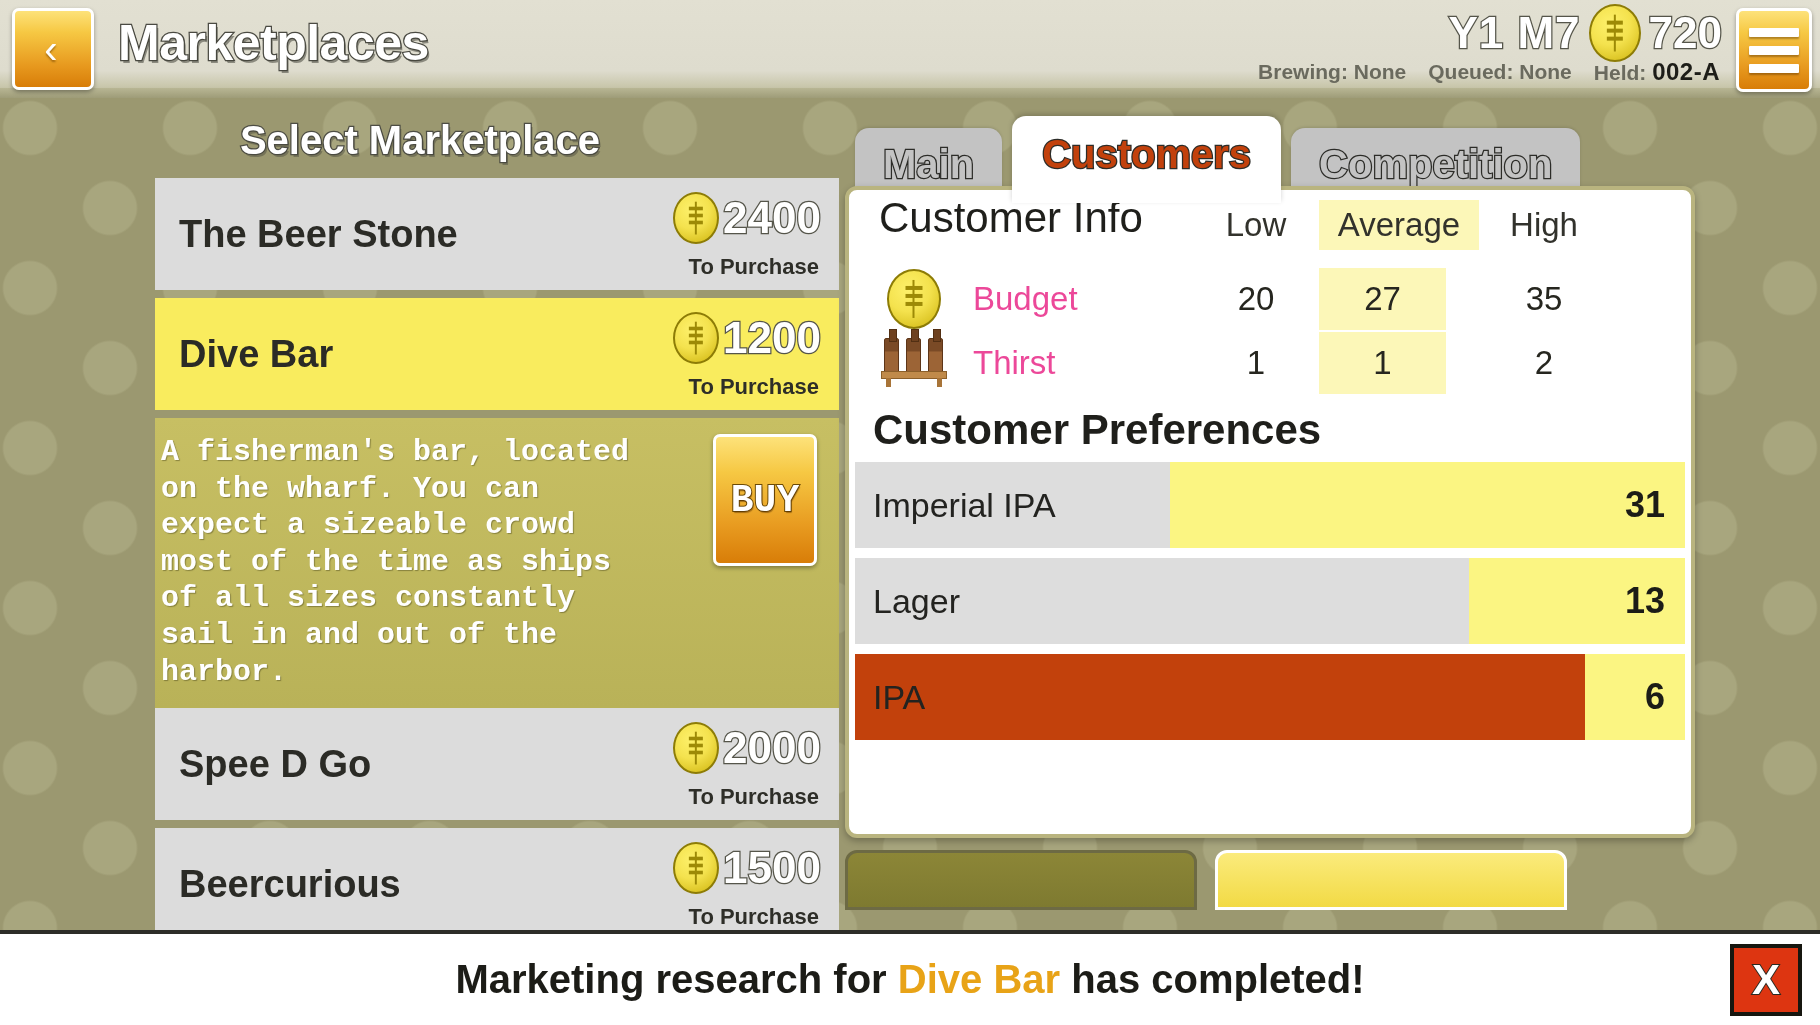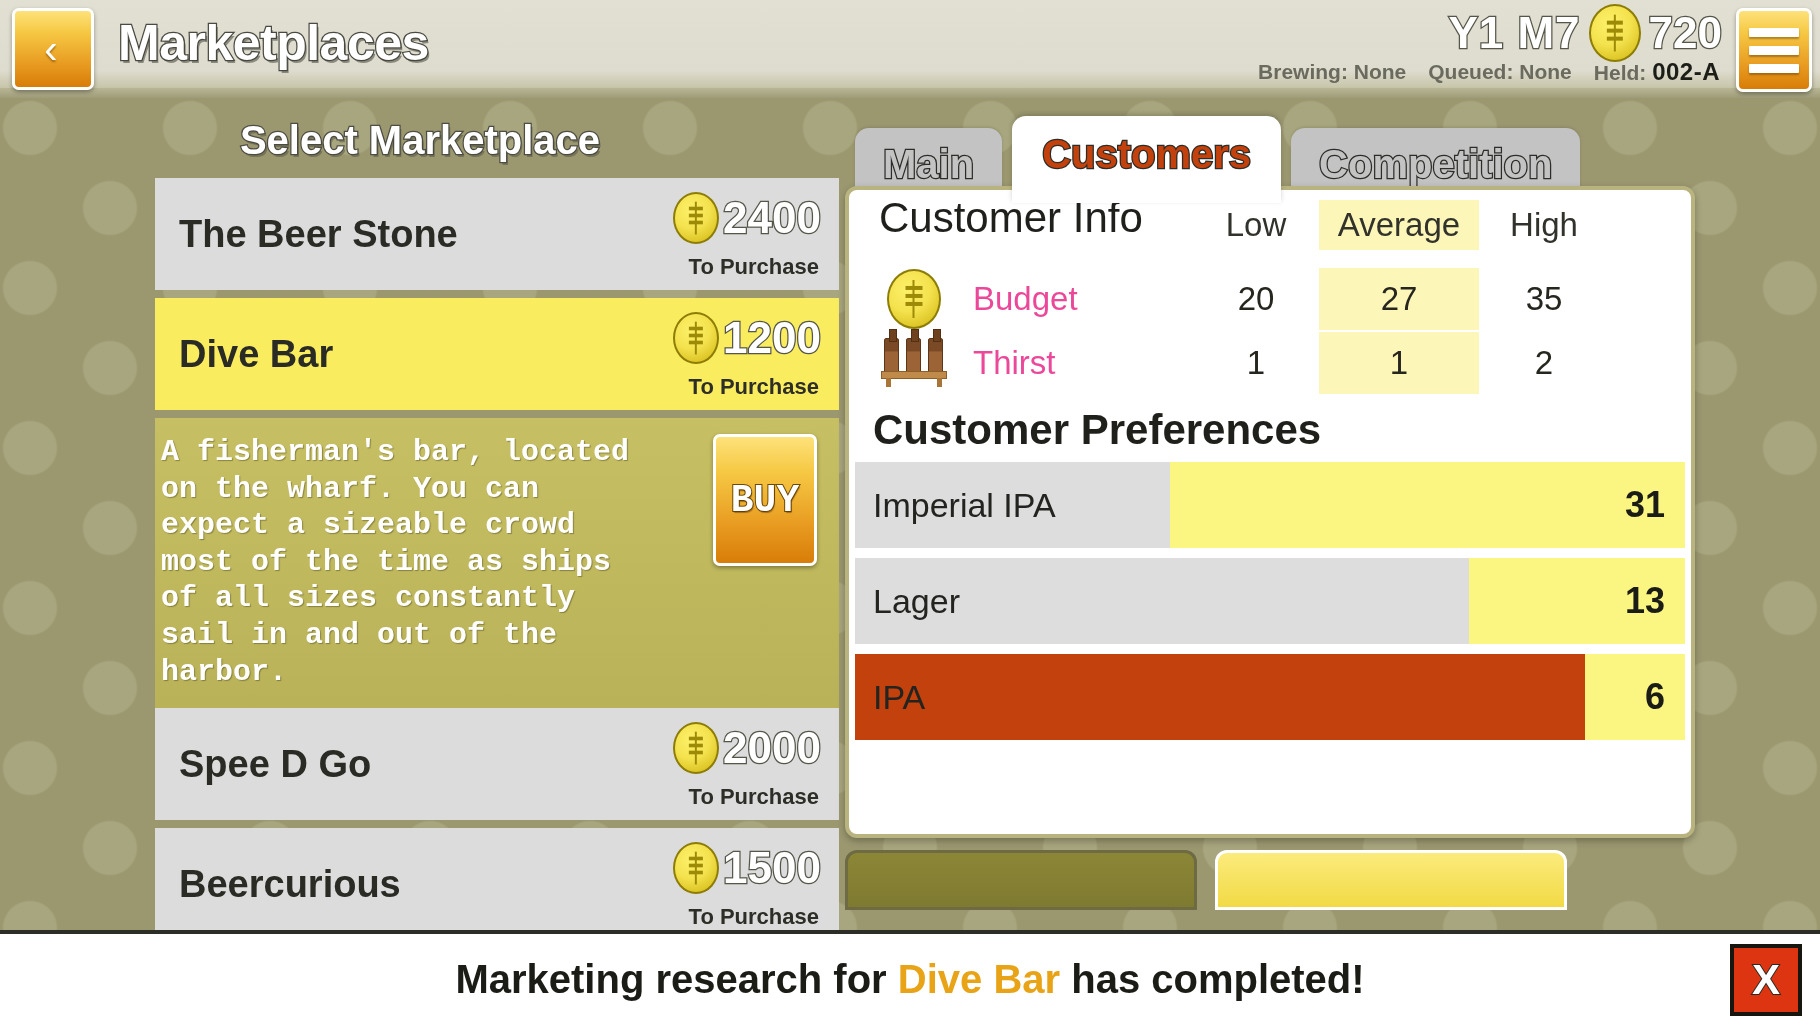--- a/index.html
+++ b/index.html
@@ -249,21 +249,21 @@
   .info-row .rlabel {
     position: absolute; left: 124px; top: 12px;
     font-size: 33px; color: #ec4899;
   }
   .info-row .val {
     position: absolute; top: 12px;
     font-size: 33px; color: #26261f; text-align: center;
   }
   .info-row .val.low { left: 352px; width: 110px; }
   .info-row .val.avg {
-    left: 470px; width: 160px; top: 0; padding: 12px 0;
+    left: 470px; width: 127px; top: 0; padding: 12px 0;
     background: #fcf7b8;
   }
   .info-row .val.high { left: 640px; width: 110px; }
 
   
   .bottles { position: relative; width: 66px; height: 48px; }
   .bottles .shelf {
     position: absolute; left: 0; bottom: 8px; width: 66px; height: 8px;
     background: #c08a4a; border: 1px solid #8b5f2a;
   }

